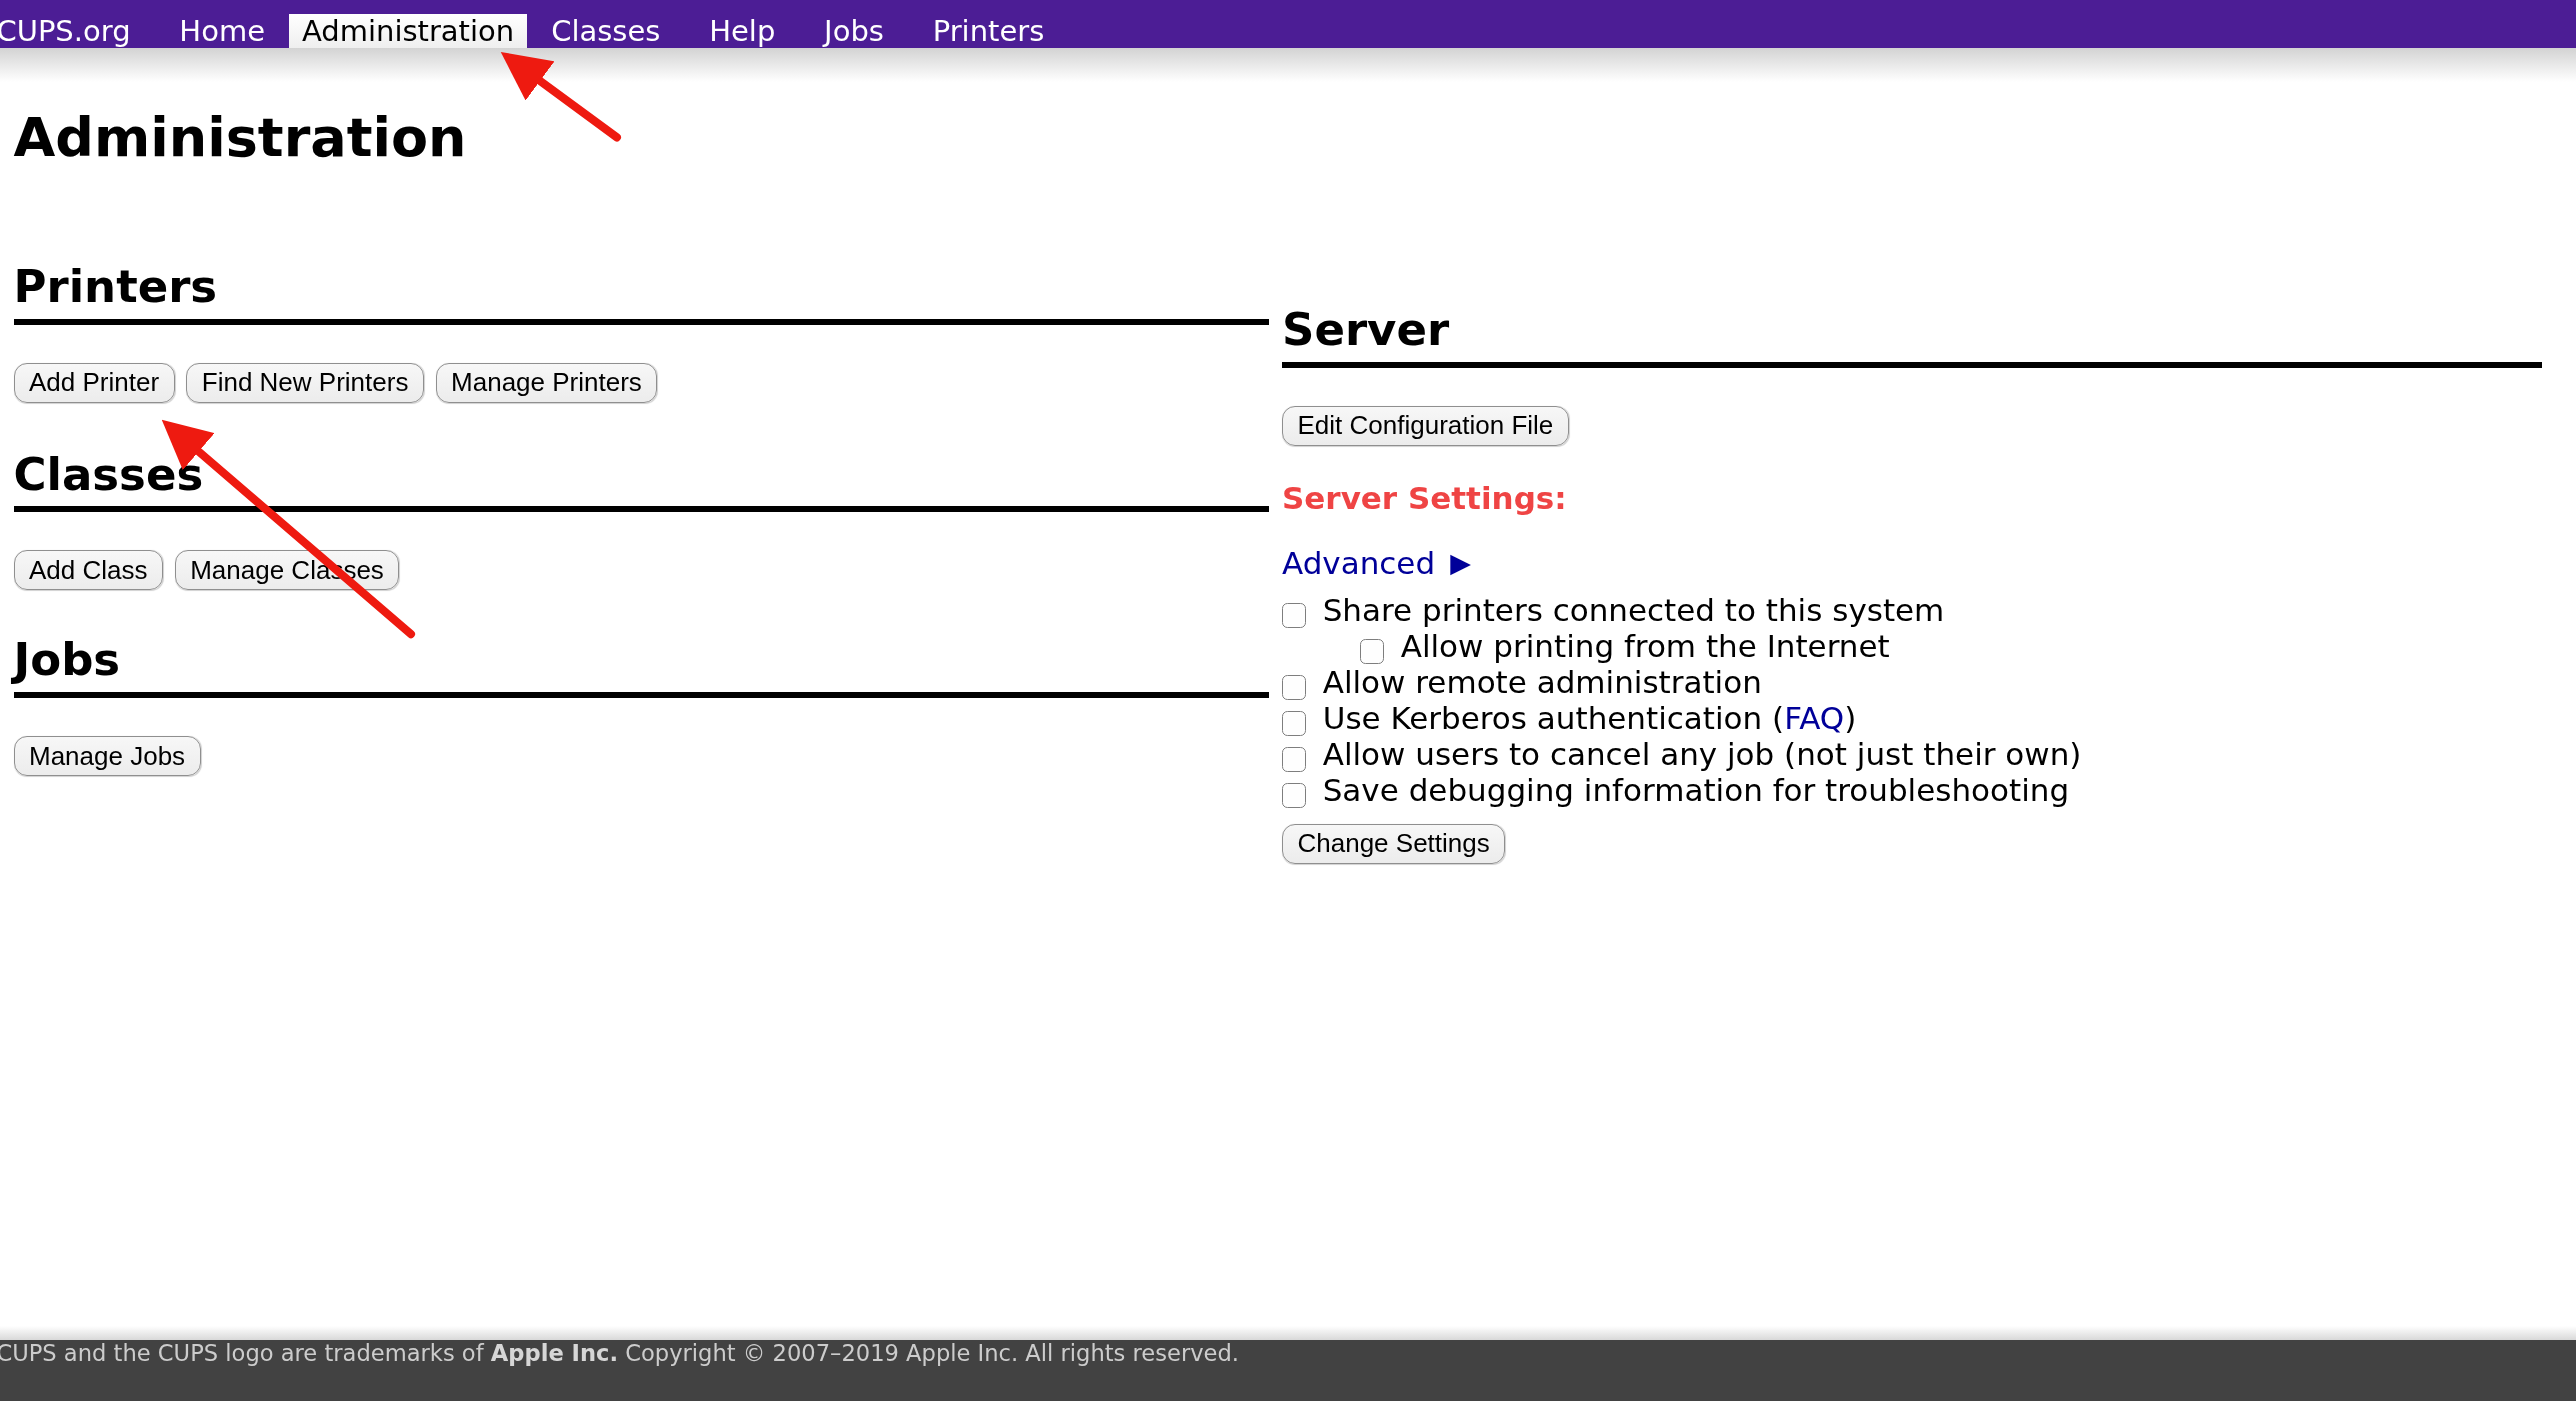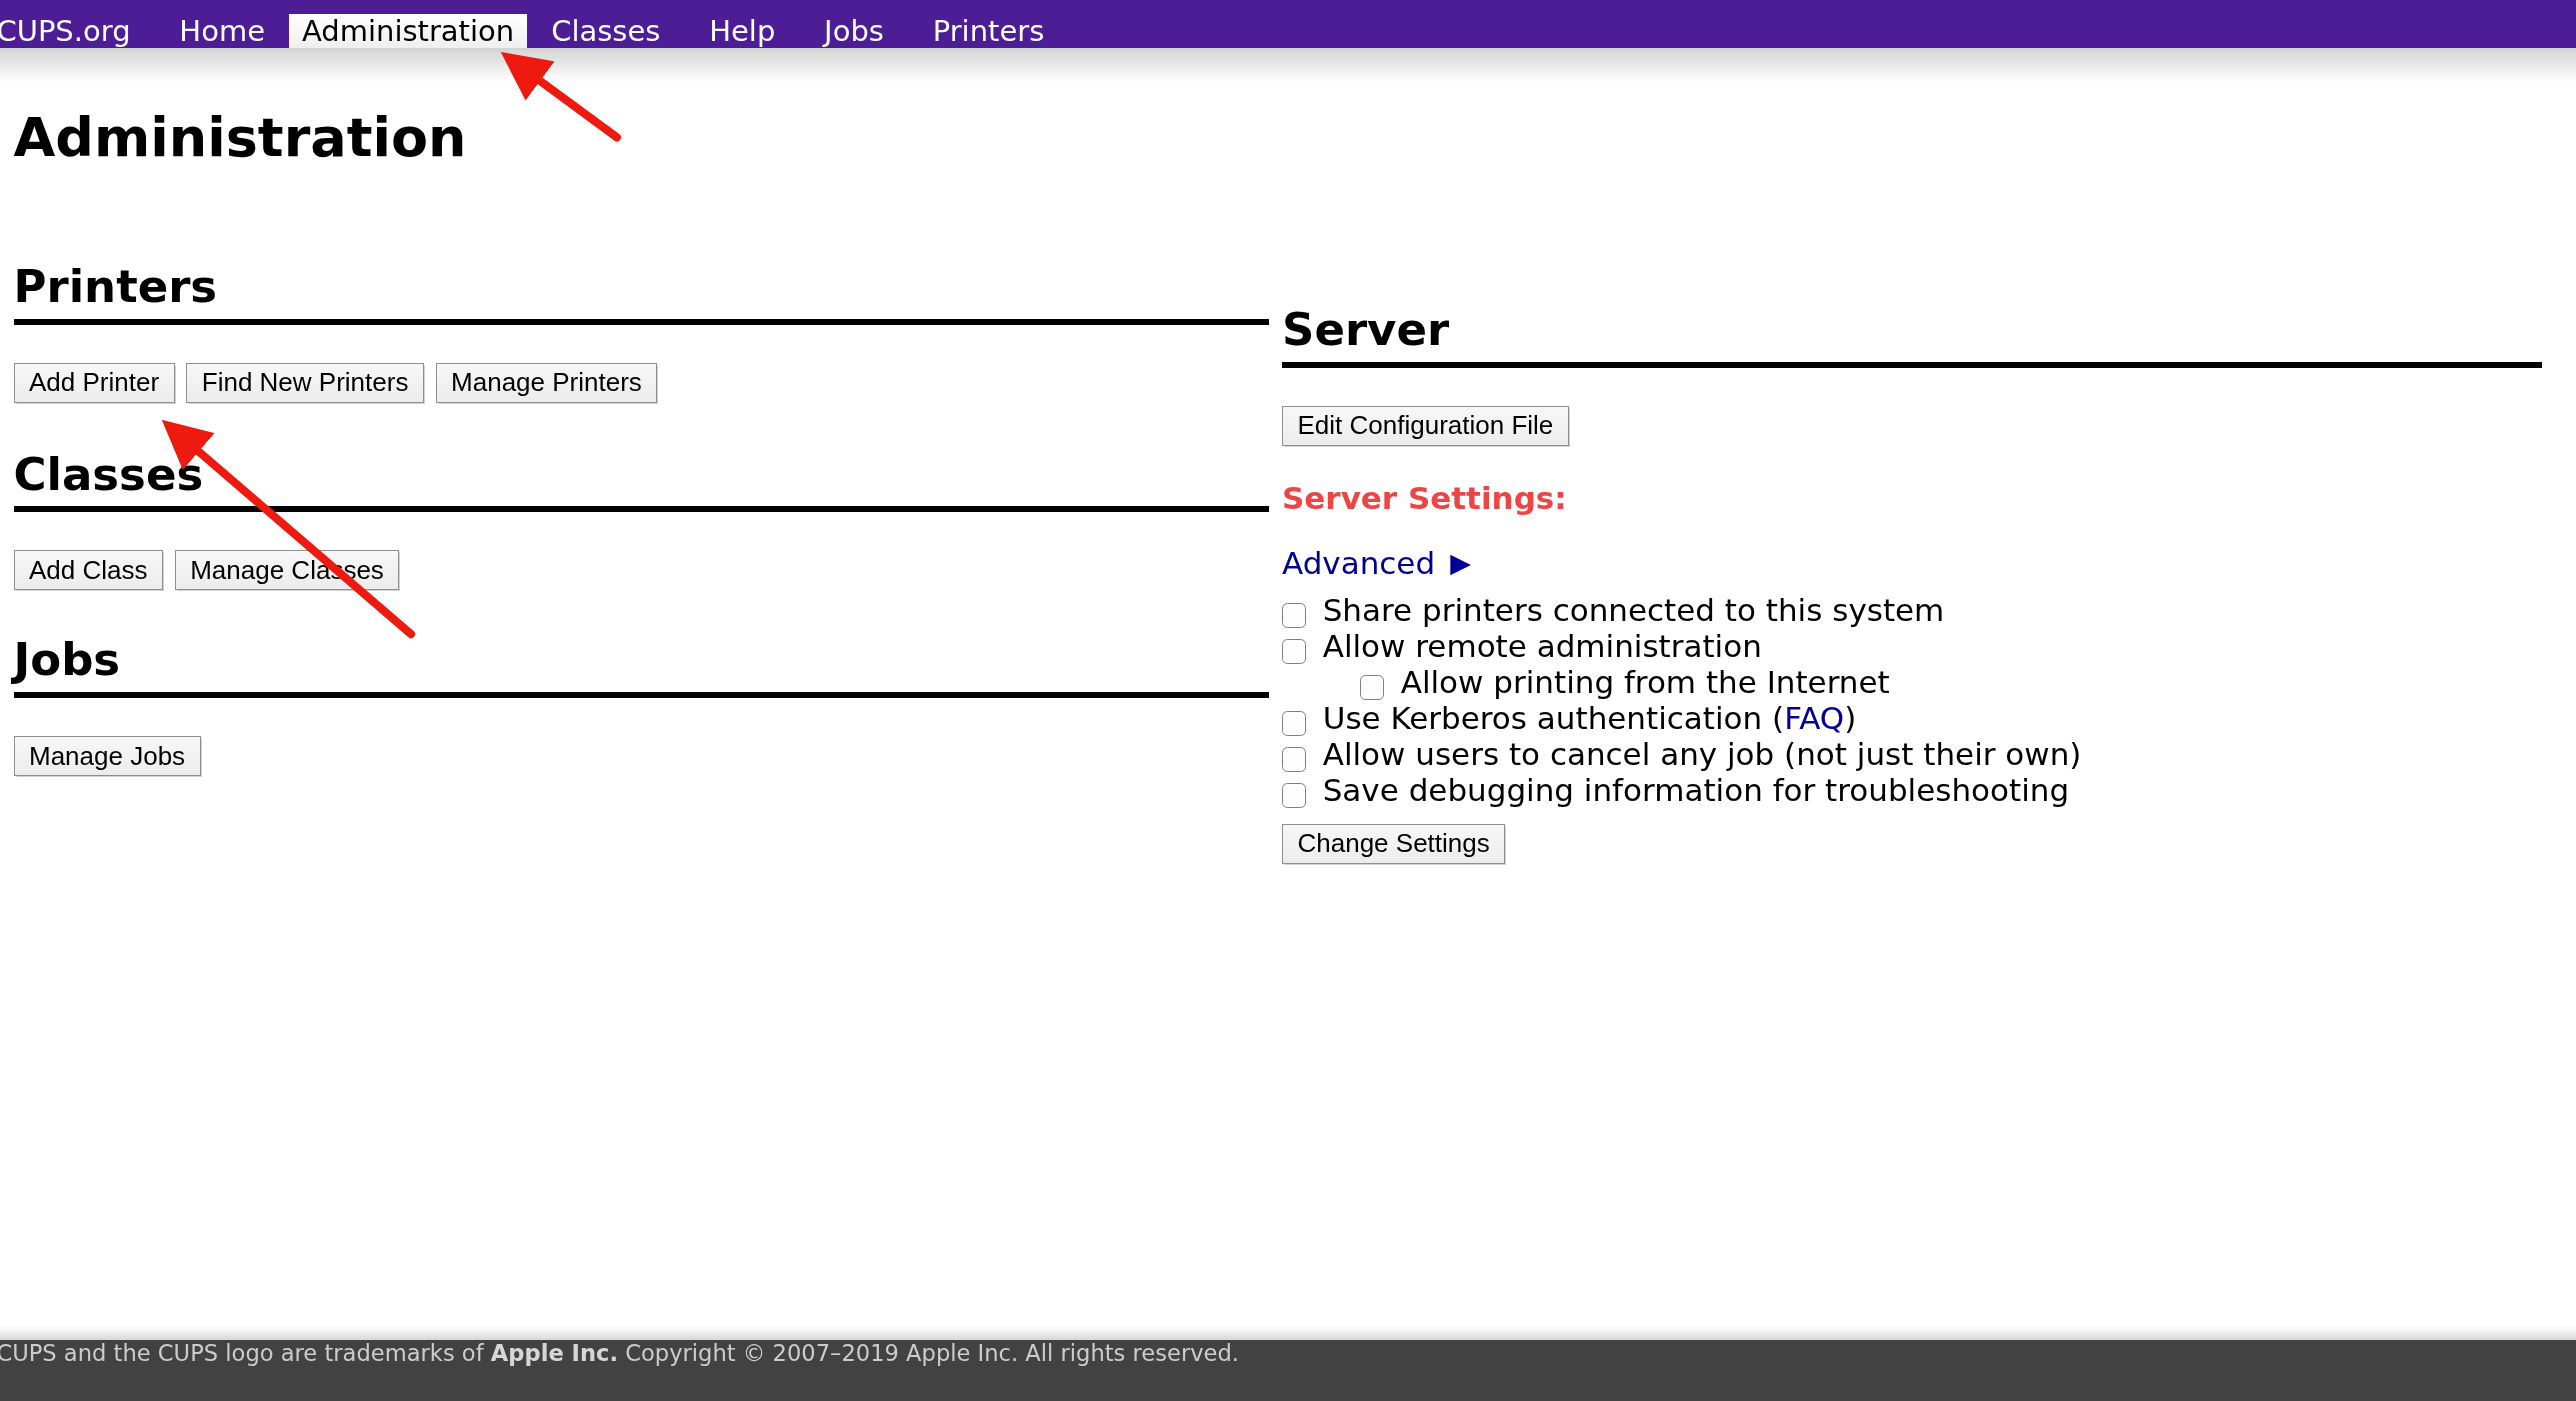--- a/index.html
+++ b/index.html
@@ -44,21 +44,21 @@
     font-size: 45px; font-weight: bold; color: #000; line-height: 1.1;
     padding-bottom: 7.2px; border-bottom: 6.3px solid #000;
   }
 
   .button-row { display: flex; gap: 11.7px; margin-top: 38px; }
   .btn {
     height: 40px; display: inline-flex; align-items: center;
     padding: 0 14.5px; font-family: "Liberation Sans", sans-serif;
     font-size: 26px; color: #000;
     background: linear-gradient(#f7f7f7, #ececec);
-    border: 1.8px solid #8f8f8f; border-radius: 0;
+    border: 1.8px solid #8f8f8f; border-radius: 13px;
     box-shadow: 0.9px 0.9px 0.9px rgba(0,0,0,0.18);
     cursor: pointer; white-space: nowrap;
   }
 
   .sec-classes h2 { margin-top: 47px; }
   .sec-jobs h2    { margin-top: 45px; }
 
   
   .server-settings-label { margin-top: 34px; font-size: 31px; font-weight: bold; color: #ef4444; }
   .advanced-link {
@@ -159,28 +159,28 @@
           <span class="tri">▶</span>
         </div>
 
         <div class="checkbox-list">
 
           <div class="checkbox-row">
             <input type="checkbox" style="">
             <span class="lbl">Share printers connected to this system</span>
           </div>
 
+          <div class="checkbox-row indent">
+            <input type="checkbox" style="">
+            <span class="lbl">Allow printing from the Internet</span>
+          </div>
+
           <div class="checkbox-row">
             <input type="checkbox" style="">
             <span class="lbl">Allow remote administration</span>
-          </div>
-
-          <div class="checkbox-row indent">
-            <input type="checkbox" style="">
-            <span class="lbl">Allow printing from the Internet</span>
           </div>
 
           <div class="checkbox-row">
             <input type="checkbox" style="">
             <span class="lbl"><span>Use Kerberos authentication (</span><span class="inline-link">FAQ</span><span>)</span></span>
           </div>
 
           <div class="checkbox-row">
             <input type="checkbox" style="">
             <span class="lbl">Allow users to cancel any job (not just their own)</span>

